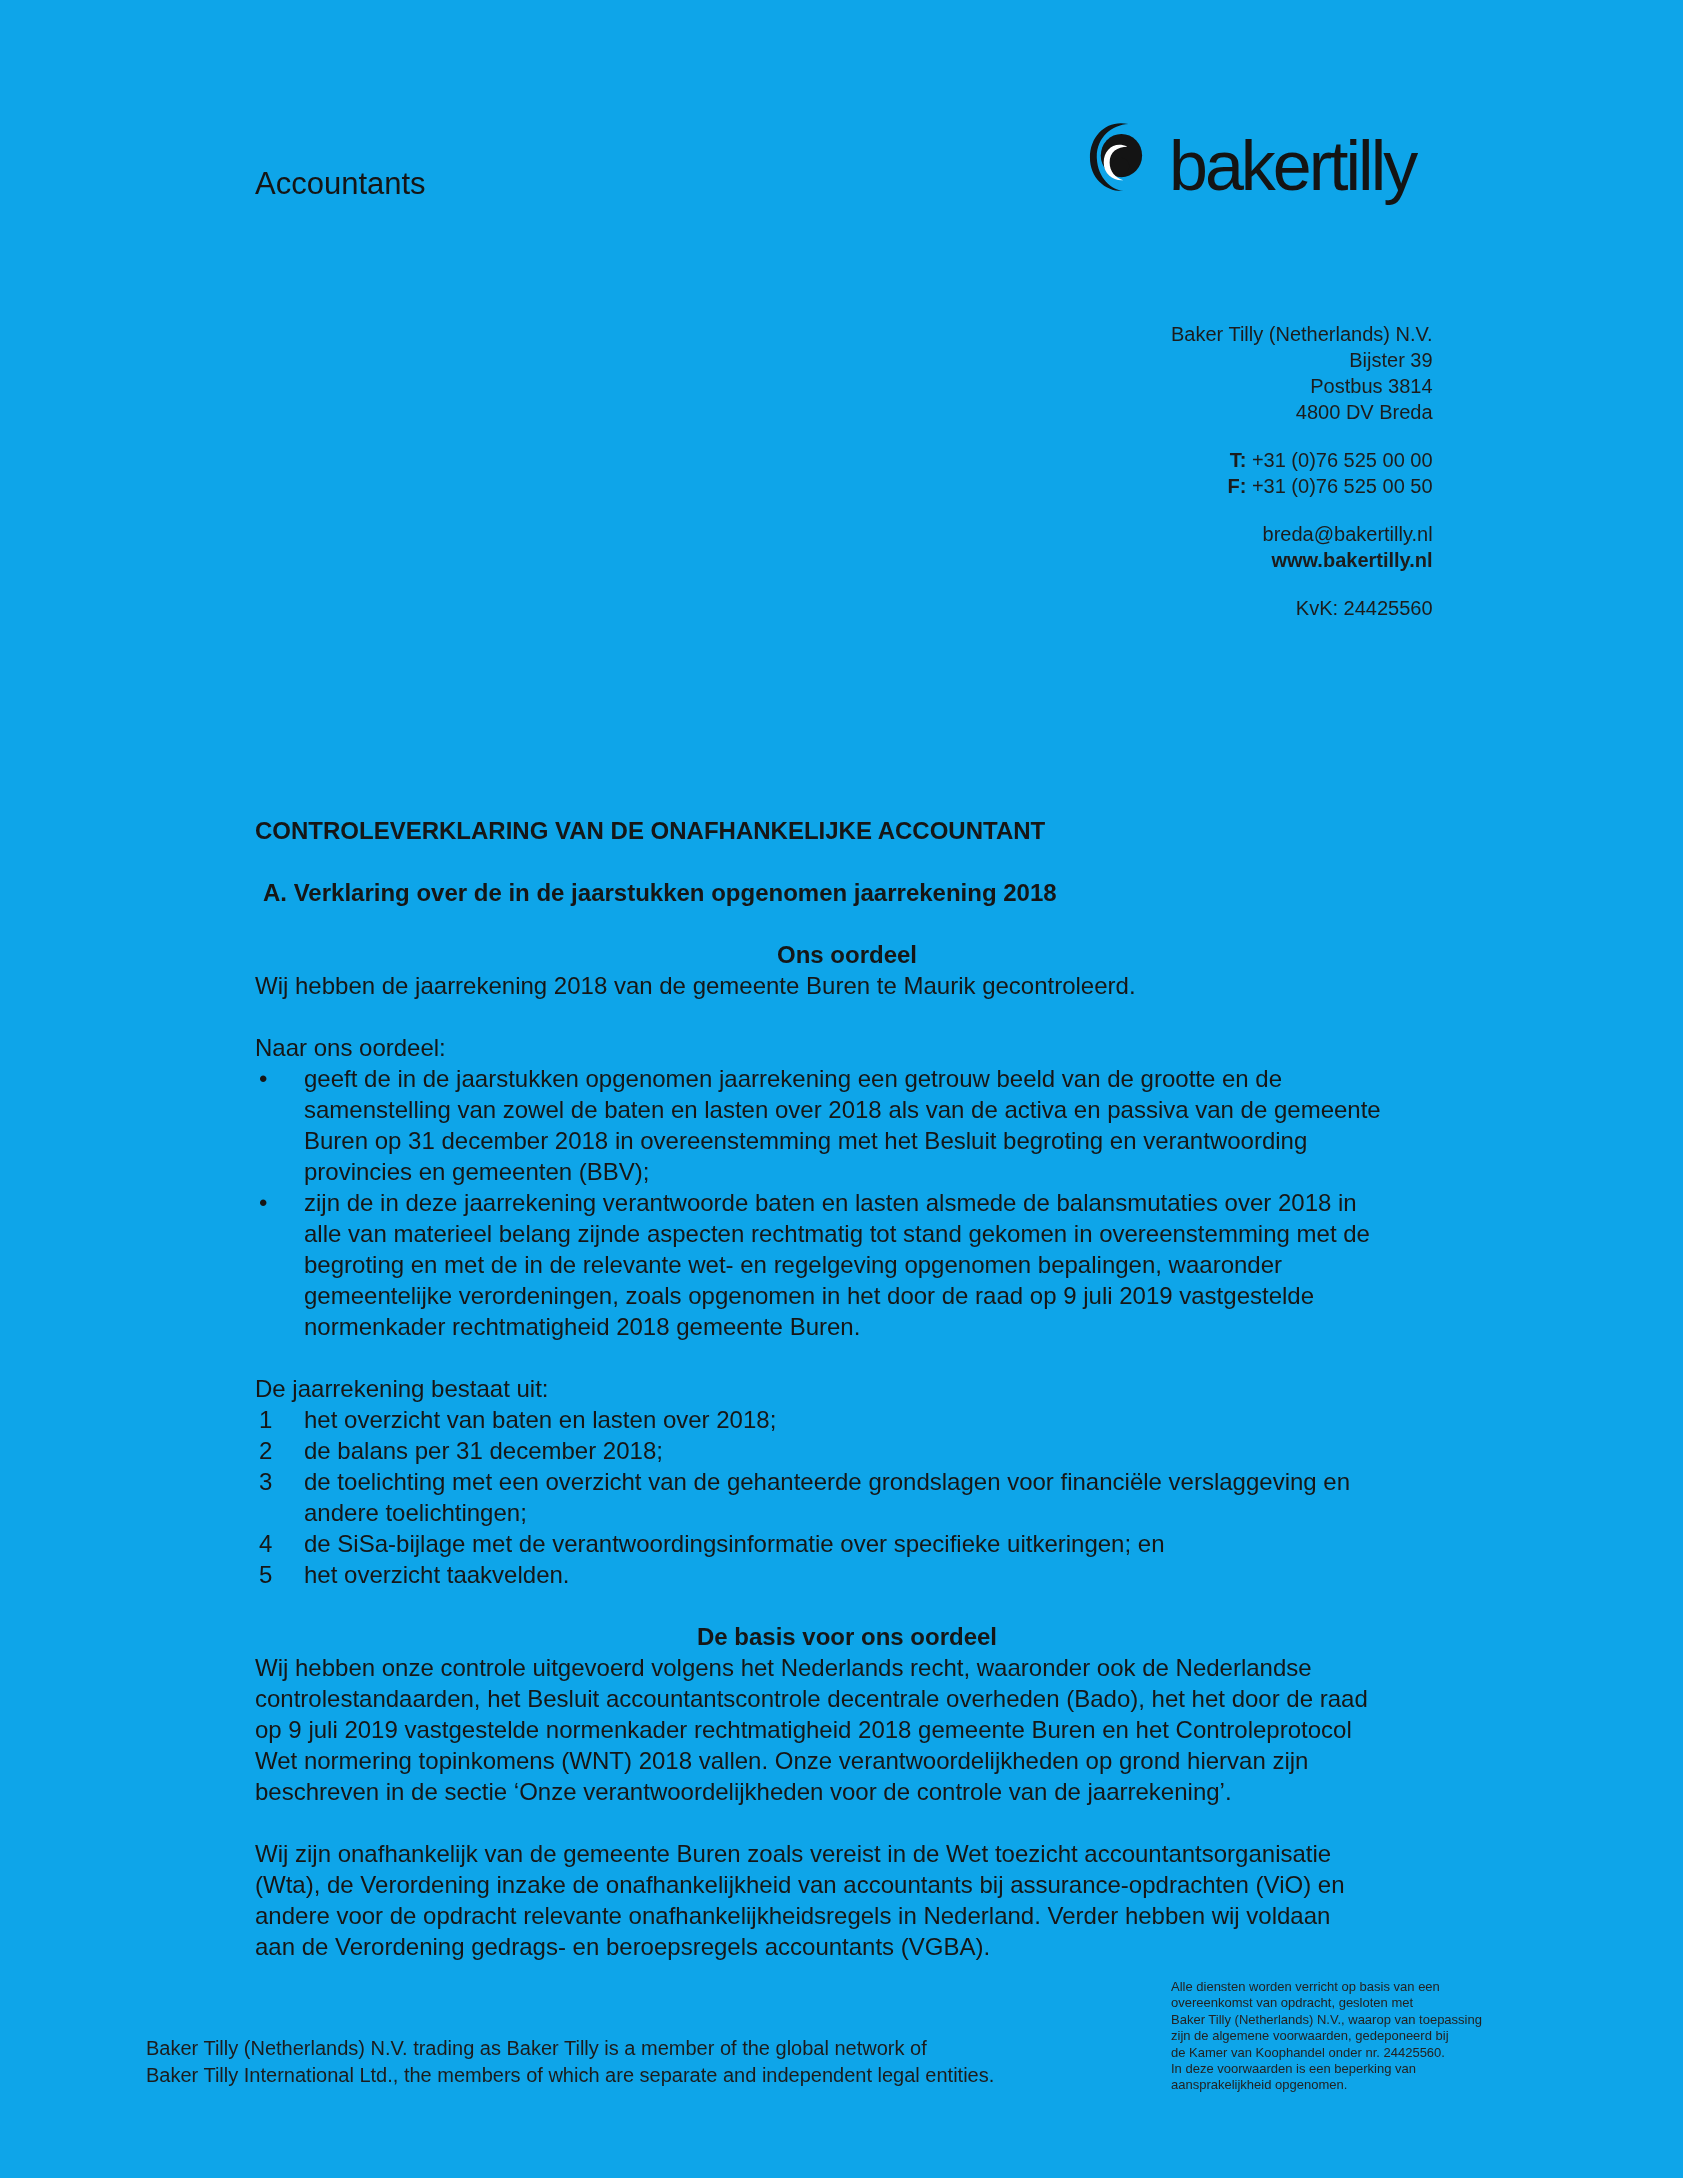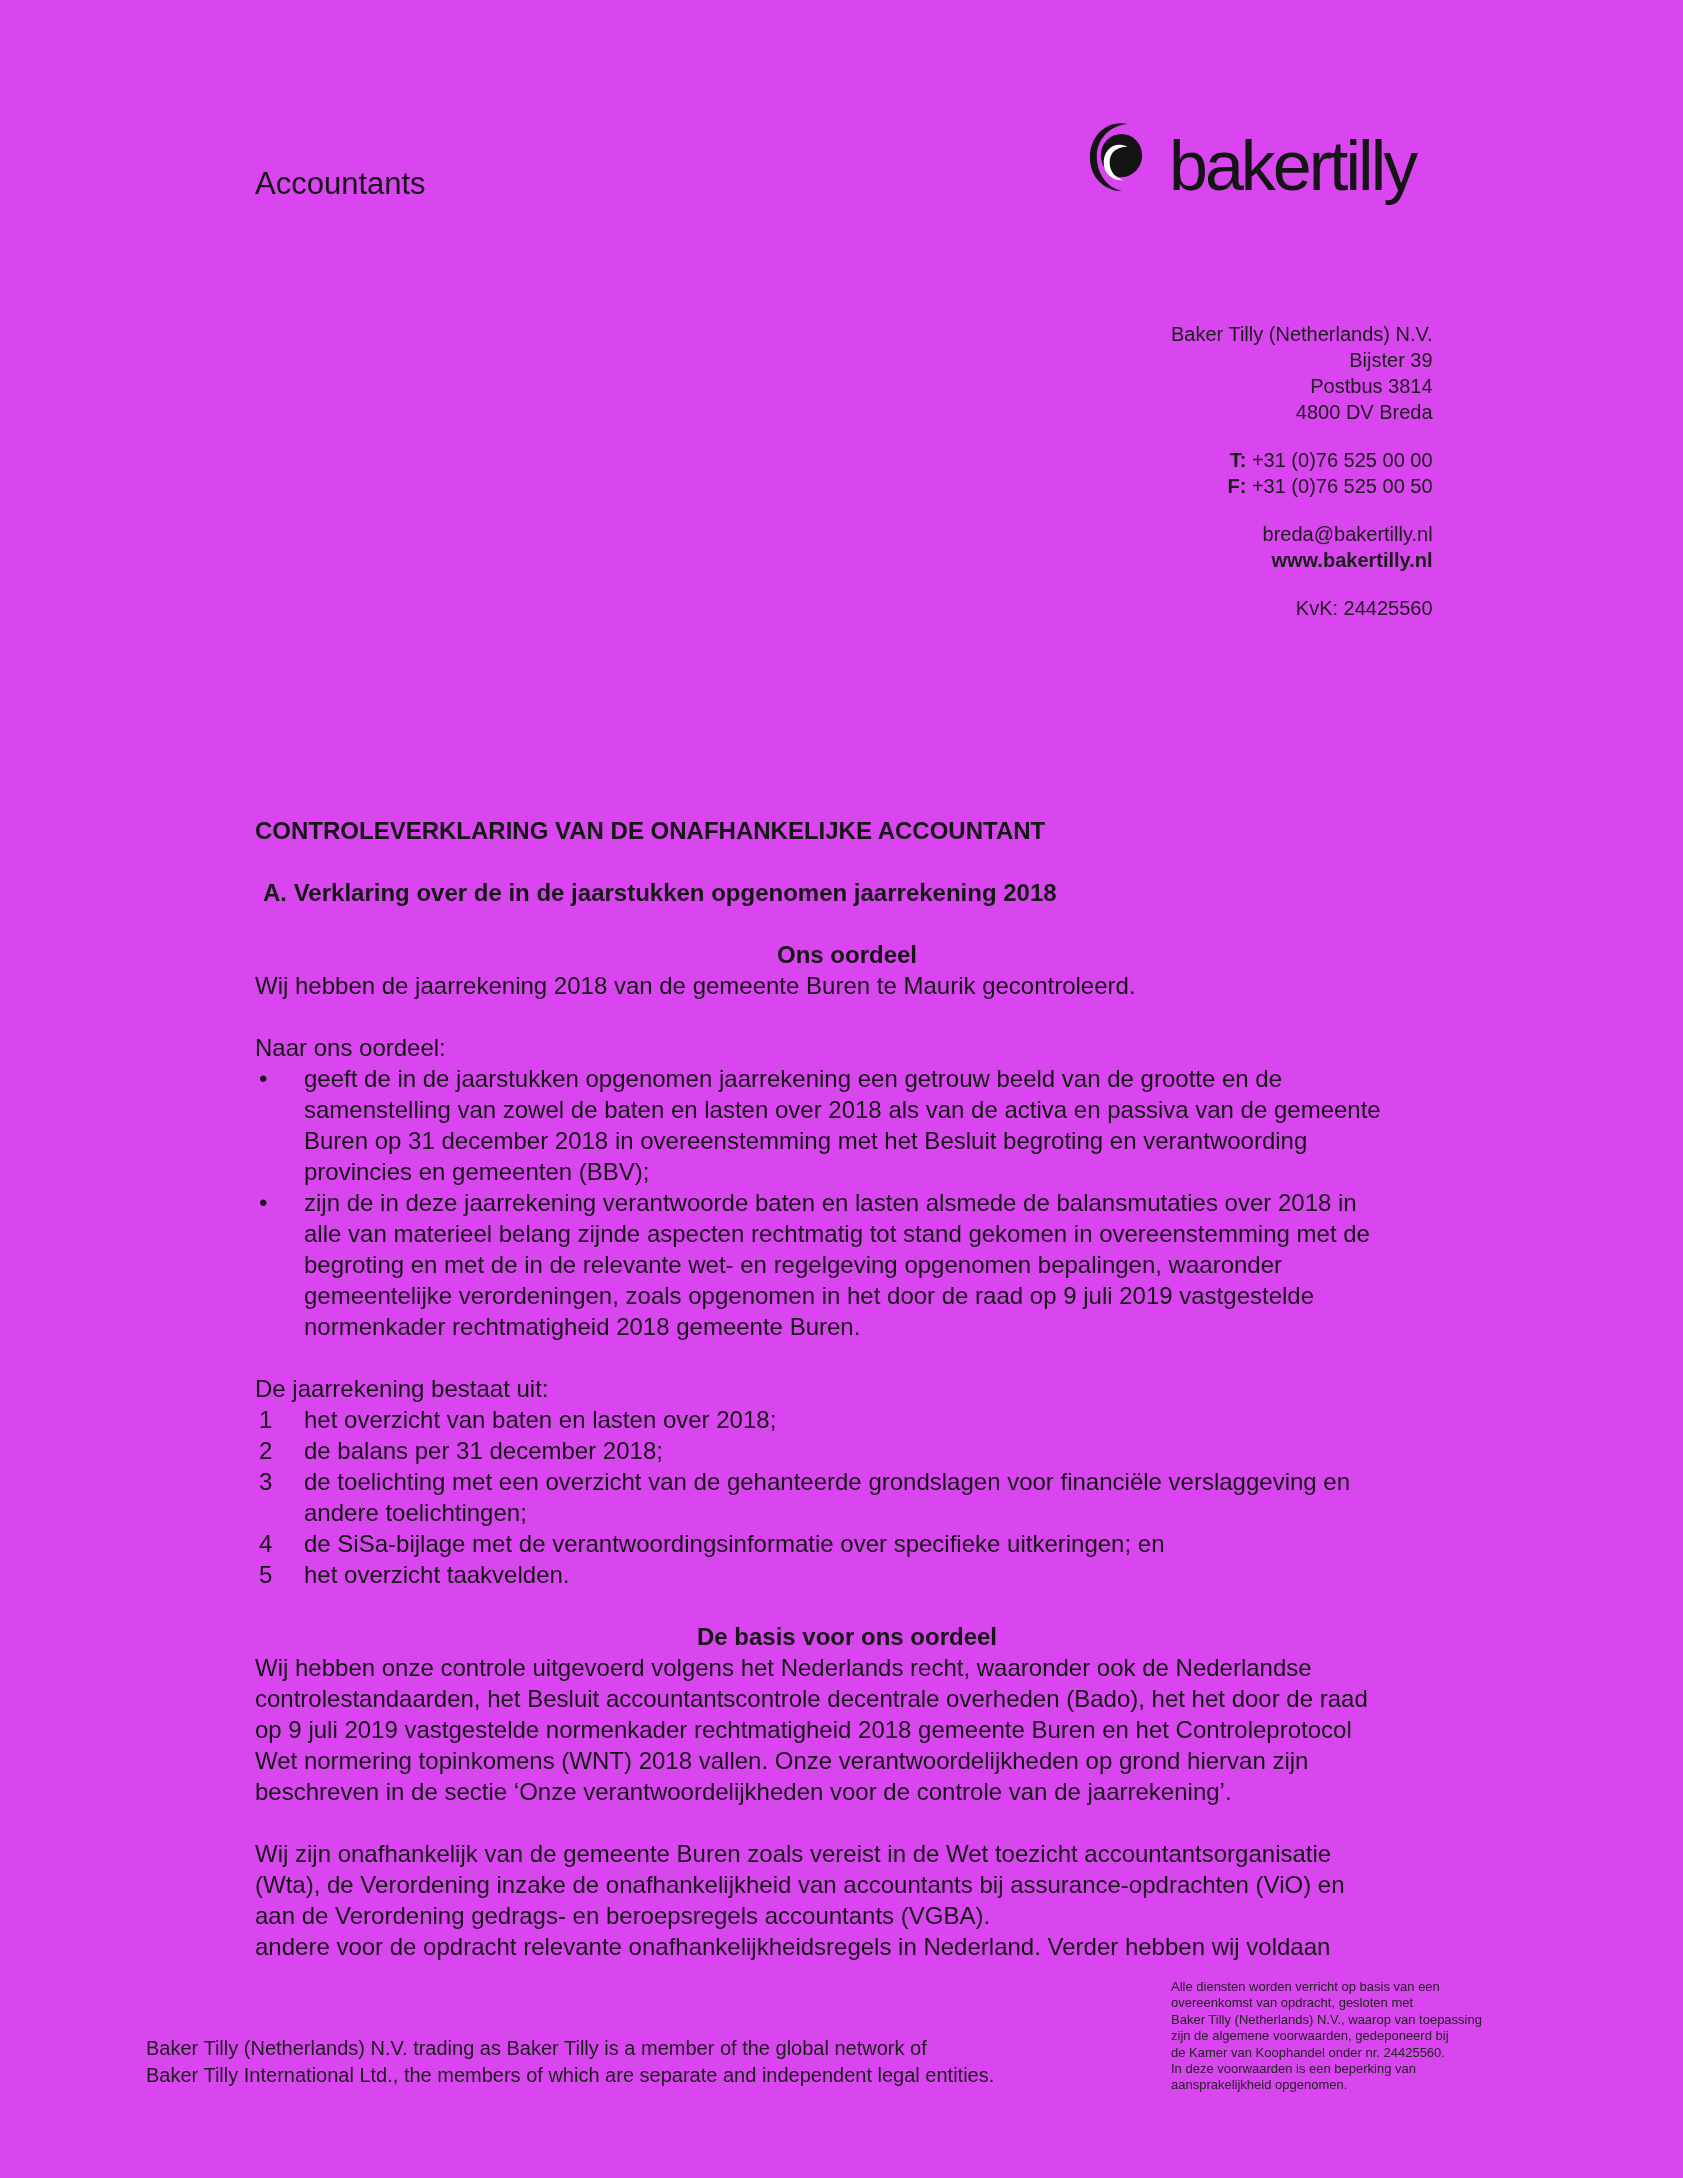--- a/index.html
+++ b/index.html
@@ -1,20 +1,20 @@
 <!DOCTYPE html>
 <html><head>
 <meta charset="utf-8">
 <style>
   html,body{margin:0;padding:0;background:#e8e8e8;}
   .page{
     position:relative;
     width:1683px;height:2178px;
     margin:0 auto;
-    background:#d946ef;
+    background:#0ea5e9;
     font-family:"Liberation Sans", sans-serif;
     color:#111;
     overflow:hidden;
   }
   
   .dept{position:absolute;left:255px;top:166px;font-size:31px;line-height:36px;color:#151515;}
   .logo{position:absolute;left:1086px;top:121px;width:455px;height:119px;}
   .logo-icon{position:absolute;left:0;top:0;width:63px;height:73px;}
   .logo-word{
     position:absolute;left:83px;top:8px;
@@ -142,22 +142,22 @@
     <div class="par gap-after">
       <div class="ln">Wij hebben onze controle uitgevoerd volgens het Nederlands recht, waaronder ook de Nederlandse</div>
       <div class="ln">controlestandaarden, het Besluit accountantscontrole decentrale overheden (Bado), het het door de raad</div>
       <div class="ln">op 9 juli 2019 vastgestelde normenkader rechtmatigheid 2018 gemeente Buren en het Controleprotocol</div>
       <div class="ln">Wet normering topinkomens (WNT) 2018 vallen. Onze verantwoordelijkheden op grond hiervan zijn</div>
       <div class="ln">beschreven in de sectie ‘Onze verantwoordelijkheden voor de controle van de jaarrekening’.</div>
     </div>
     <div class="par">
       <div class="ln">Wij zijn onafhankelijk van de gemeente Buren zoals vereist in de Wet toezicht accountantsorganisatie</div>
       <div class="ln">(Wta), de Verordening inzake de onafhankelijkheid van accountants bij assurance-opdrachten (ViO) en</div>
+      <div class="ln">andere voor de opdracht relevante onafhankelijkheidsregels in Nederland. Verder hebben wij voldaan</div>
       <div class="ln">aan de Verordening gedrags- en beroepsregels accountants (VGBA).</div>
-      <div class="ln">andere voor de opdracht relevante onafhankelijkheidsregels in Nederland. Verder hebben wij voldaan</div>
     </div>
 
   </div>
 
   <div class="footer-legal">
     <div>Baker Tilly (Netherlands) N.V. trading as Baker Tilly is a member of the global network of</div>
     <div>Baker Tilly International Ltd., the members of which are separate and independent legal entities.</div>
   </div>
 
   <div class="footer-terms">

